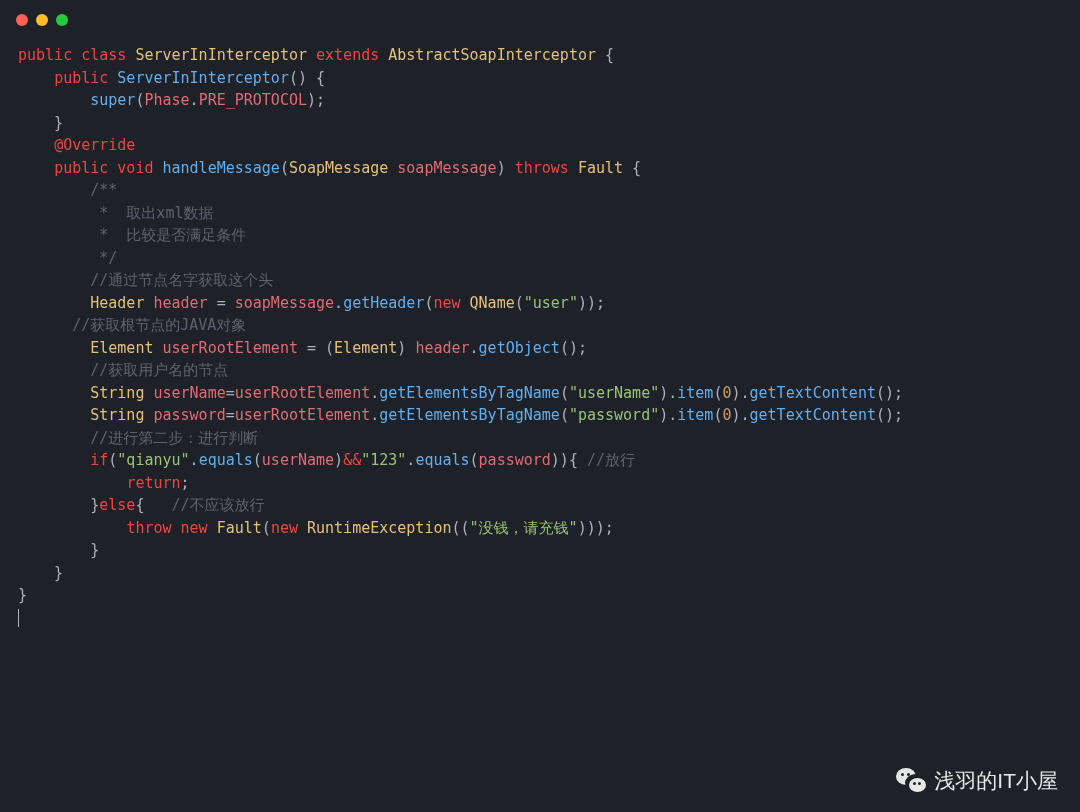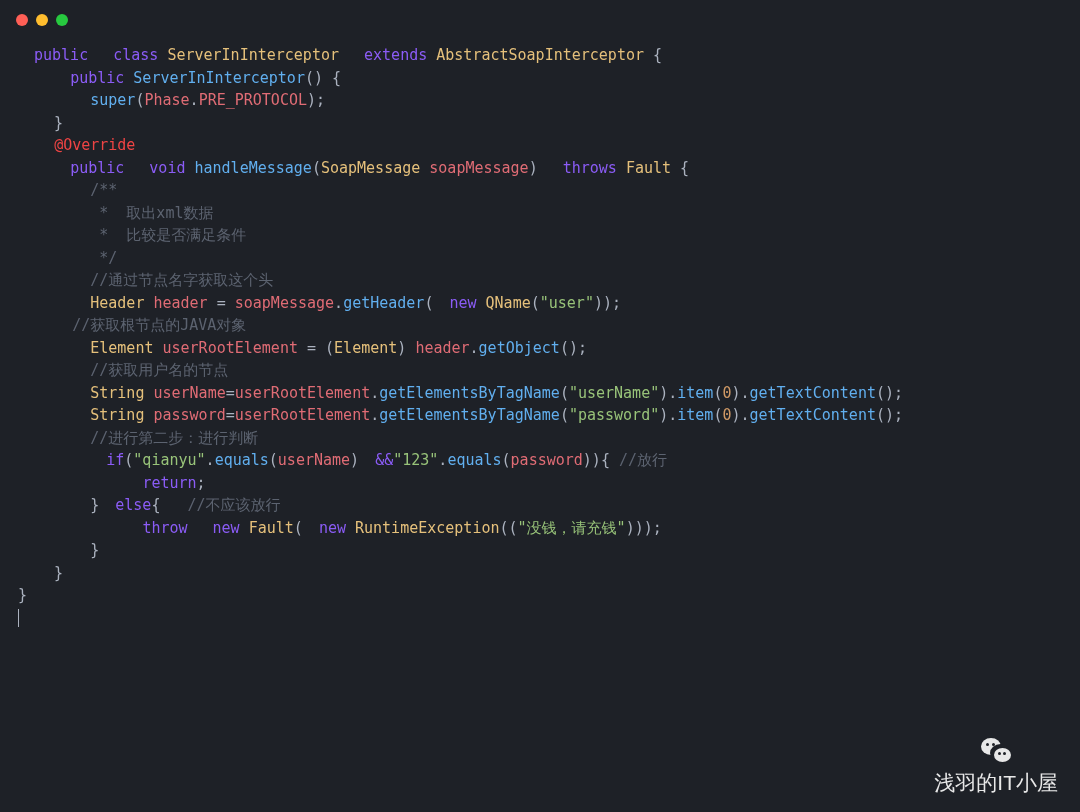--- a/index.html
+++ b/index.html
@@ -24,21 +24,21 @@
   border-radius: 50%;
 }
 .dot-red { background: #ff5f56; }
 .dot-yellow { background: #ffbd2e; }
 .dot-green { background: #27c93f; }
 .code-area {
   padding: 8px 18px;
   color: #abb2bf;
   white-space: pre;
 }
-.k { color: #8b5cf6; margin-left: 16px; }
+.k { color: #ef4444; }
 .t { color: #e5c07b; }
 .m { color: #61afef; }
 .s { color: #98c379; }
 .n { color: #d19a66; }
 .c { color: #5c6370; font-style: normal; }
 .p { color: #abb2bf; }
 .v { color: #e06c75; text-align: right; }
 .a { color: #ef4444; }
 .cursor {
   display: inline-block;
@@ -50,21 +50,20 @@
 .watermark {
   position: absolute;
   bottom: 18px;
   right: 22px;
   display: flex;
   align-items: center;
   gap: 8px;
   color: #e8e8e8;
   font-family: -apple-system, sans-serif;
   font-size: 21px;
-  flex-direction: column;
 }
 .wechat-icon {
   width: 30px;
   height: 26px;
   position: relative;
 }
 .wechat-icon .bubble1 {
   position: absolute;
   width: 20px;
   height: 17px;

